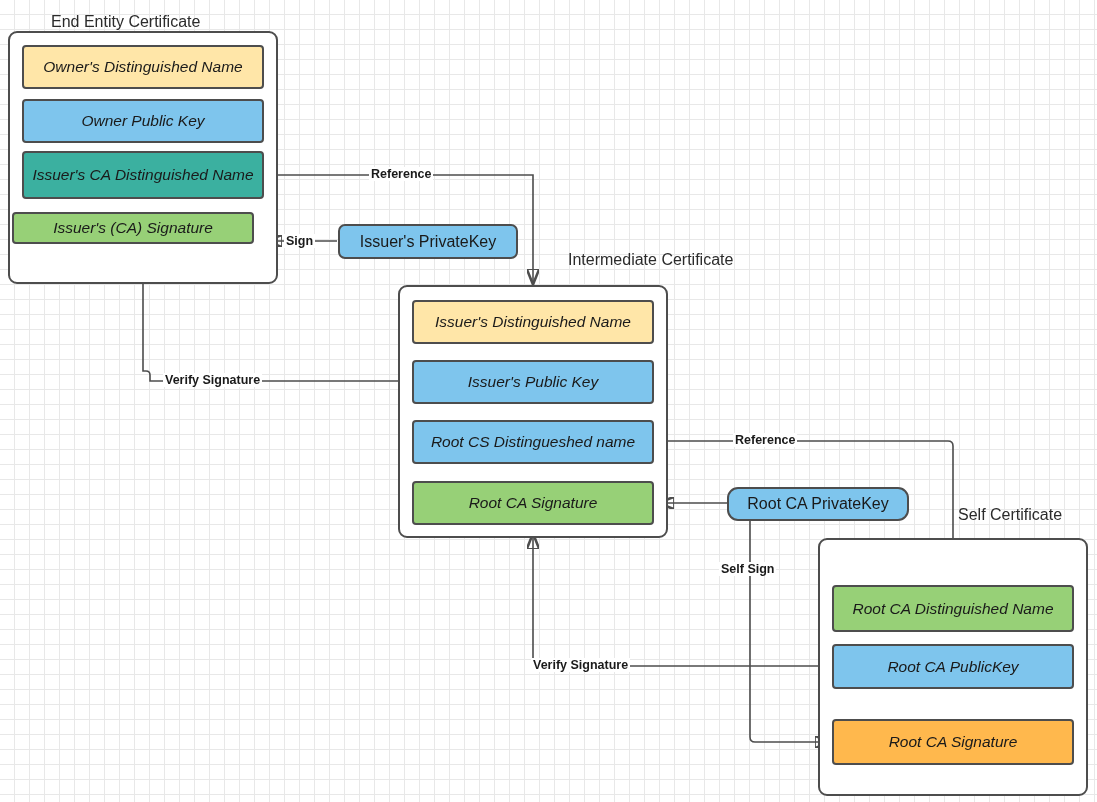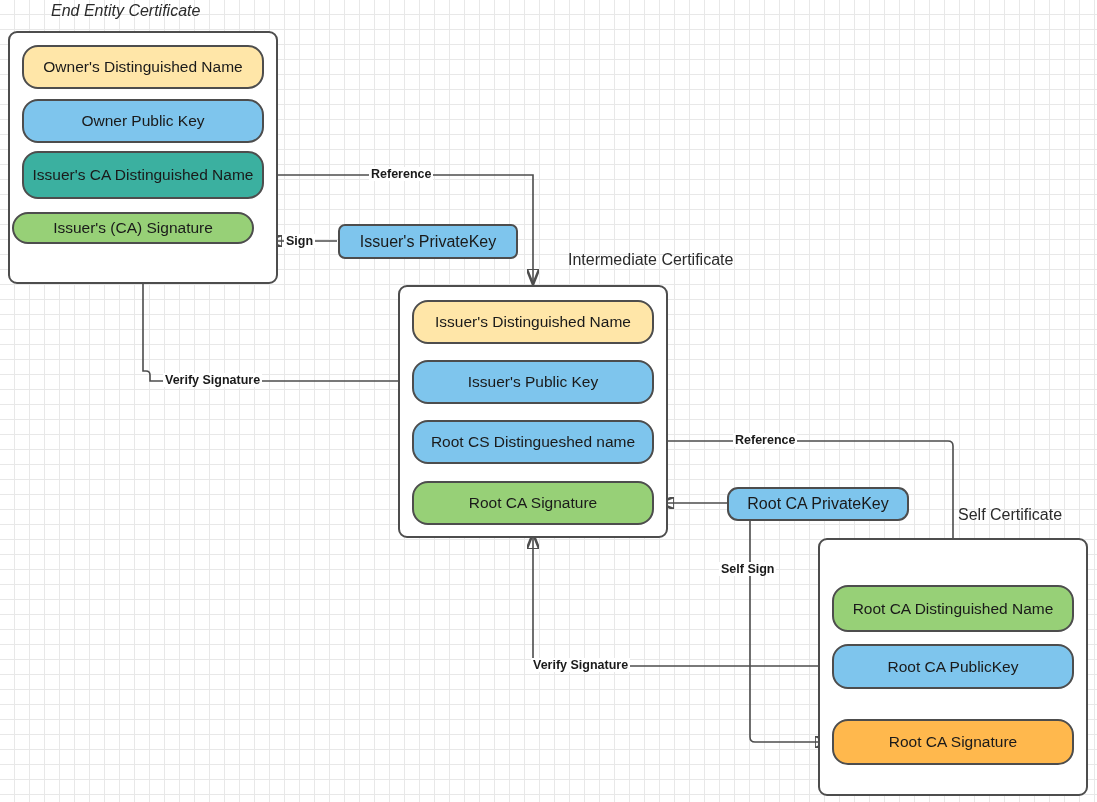--- a/index.html
+++ b/index.html
@@ -31,30 +31,31 @@
     border-radius: 9px;
     box-sizing: border-box;
     z-index: 3;
   }
 
   
   .field {
     position: absolute;
     box-sizing: border-box;
     border: 2px solid #4d4d4d;
-    border-radius: 16px;
+    border-radius: 4px;
     display: flex;
     align-items: center;
     justify-content: center;
     text-align: center;
     color: #1a1a1a;
     font-size: 15.5px;
     line-height: 1.25;
     padding: 4px 6px;
     z-index: 5;
+    font-style: italic;
   }
   .field.yellow { background: #ffe6a8; }
   .field.blue   { background: #7ec5ed; }
   .field.teal   { background: #3bb0a0; text-align: center; }
   .field.green  { background: #97d077; }
   .field.orange { background: #ffb84d; }
 
   
   .keybox {
     position: absolute;
@@ -128,21 +129,21 @@
 
     <path d="M655,441 L948,441 Q953,441 953,446 L953,583" marker-end="url(#arrow)"></path>
 
     <path d="M727,503 L660,503" marker-end="url(#arrow)"></path>
 
     <path d="M750,520 L750,737 Q750,742 755,742 L829,742" marker-end="url(#arrow)"></path>
 
     <path d="M829,666 L538,666 Q533,666 533,661 L533,535" marker-end="url(#arrow)"></path>
   </svg>
 
-  <div class="frame-title" style="left:51px; top:2px;font-style:italic;">End Entity Certificate</div>
+  <div class="frame-title" style="left:51px; top:13px;">End Entity Certificate</div>
   <div class="frame-title" style="left:568px; top:251px;">Intermediate Certificate</div>
   <div class="frame-title" style="left:958px; top:506px;">Self Certificate</div>
 
   <div class="cert-frame" style="left:8px; top:31px; width:270px; height:253px;"></div>
 
   <div class="field yellow" style="left:22px; top:45px; width:242px; height:44px;">Owner's Distinguished Name</div>
 
   <div class="field blue" style="left:22px; top:99px; width:242px; height:44px;">Owner Public  Key</div>
 
   <div class="field teal" style="left:22px; top:151px; width:242px; height:48px;">Issuer's CA Distinguished Name</div>

